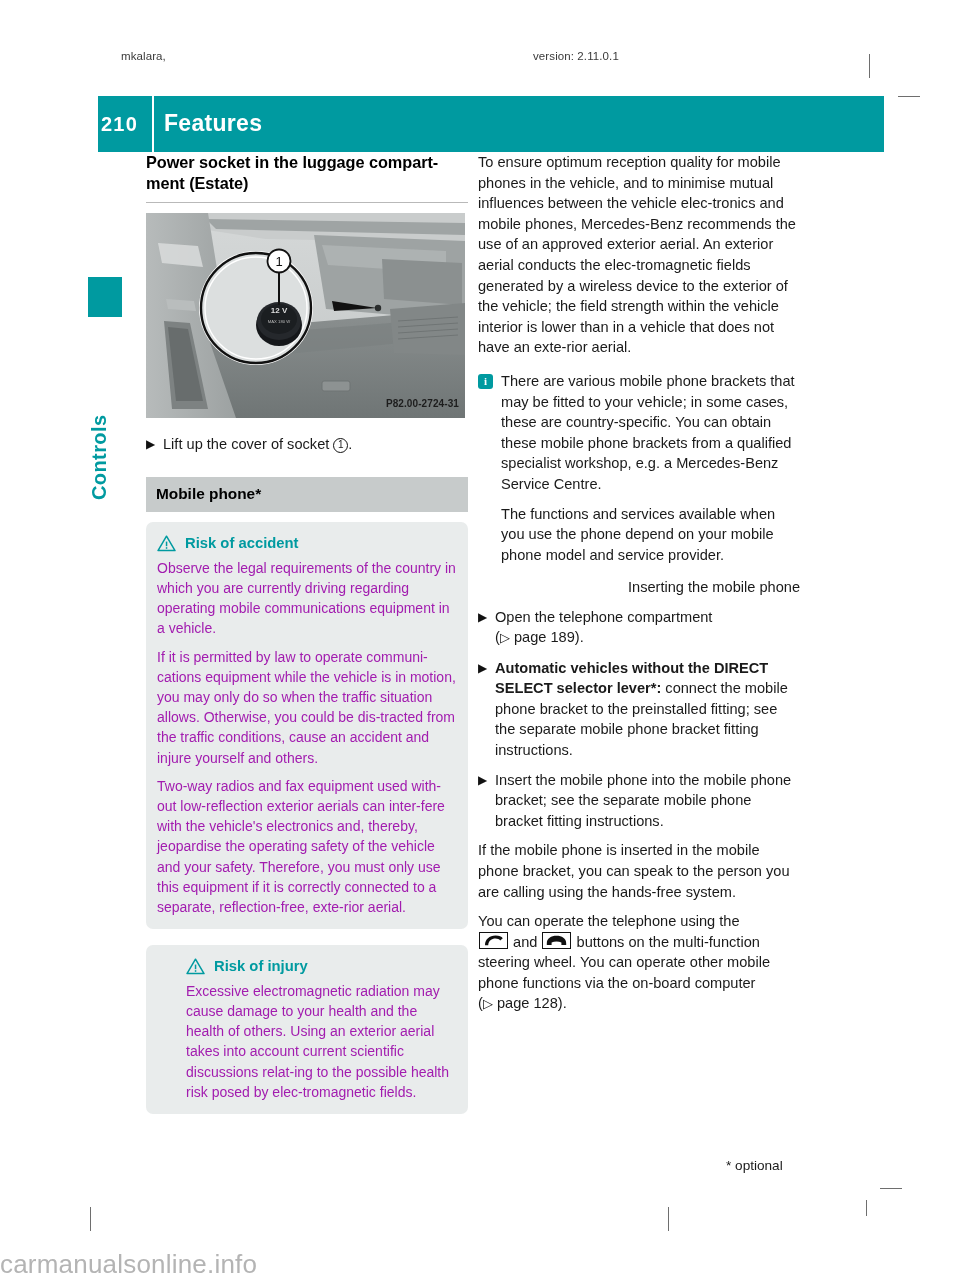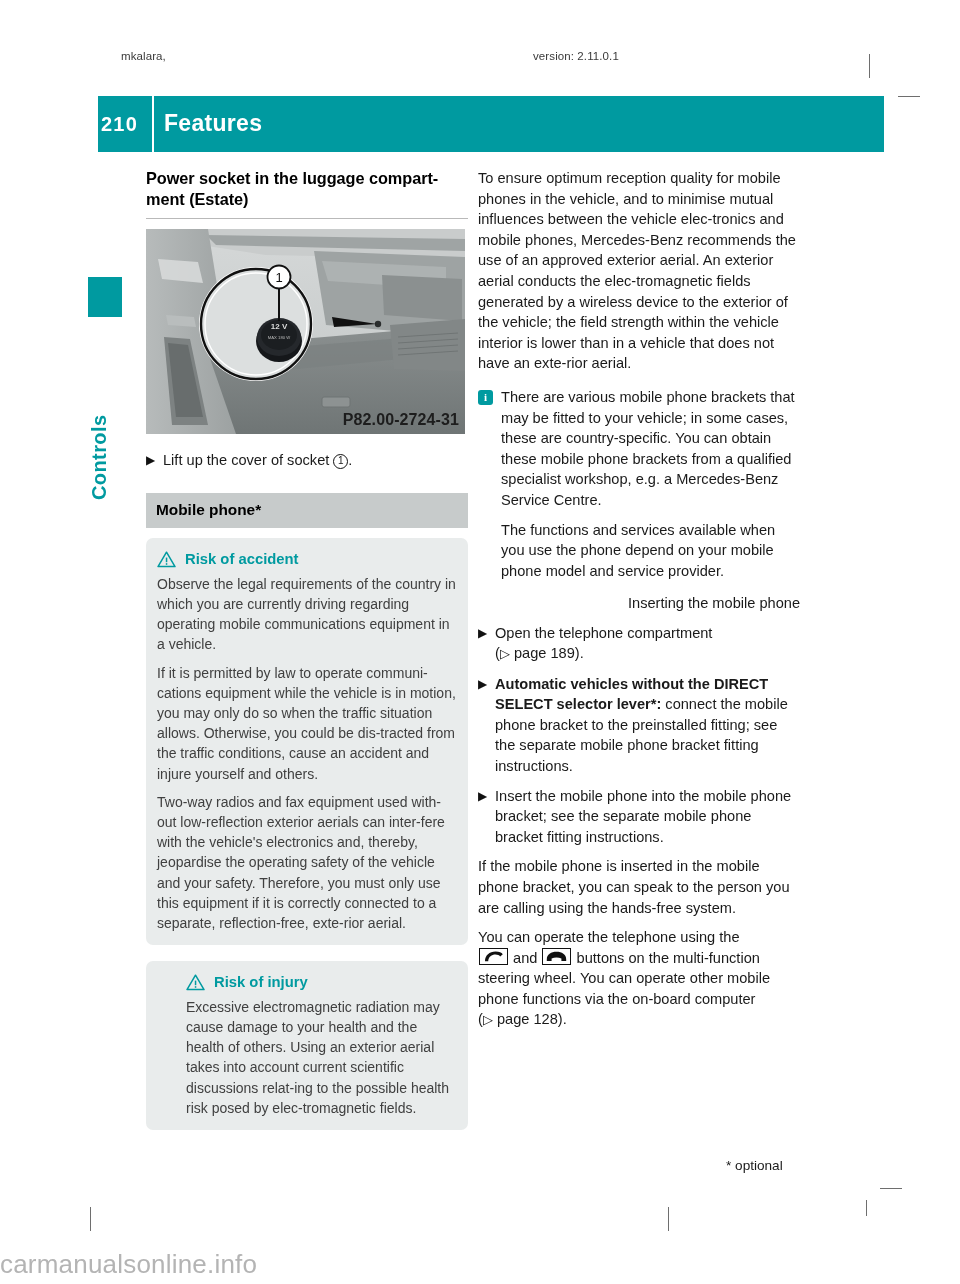--- a/index.html
+++ b/index.html
@@ -108,21 +108,21 @@
     transform: rotate(180deg);
     display: flex;
     align-items: flex-start;
     justify-content: flex-start;
     white-space: nowrap;
   }
 
   
   .col {
     position: absolute;
-    top: 168px;
+    top: 152px;
     width: 322px;
     font-size: 14.6px;
     line-height: 20.6px;
     color: #1a1a1a;
   }
   #col-left  { left: 146px; }
   #col-right { left: 478px; }
 
   h2.sec-title {
     margin: 0 0 8px 0;
@@ -145,21 +145,21 @@
     height: 205px;
     margin: 0 0 16px 0;
     overflow: hidden;
     background: #cfd2d2;
   }
   .fig-svg { display:block; width:100%; height:100%; }
   .fig-code {
     position: absolute;
     right: 6px;
     bottom: 3px;
-    font-size: 16px;
+    font-size: 10px;
     font-weight: bold;
     color: #1d1d1d;
     letter-spacing: .1px;
     font-family: "Liberation Sans", sans-serif;
   }
 
   
   p { margin: 0 0 9px 0; }
   .step {
     position: relative;
@@ -215,21 +215,21 @@
     gap: 9px;
     margin: 0 0 4px 0;
     font-size: 14.8px;
     font-weight: bold;
     color: #009aa0;
   }
   .warn-tri { width: 19px; height: 17px; flex: 0 0 19px; }
   .warnbox p {
     font-size: 14px;
     line-height: 20.2px;
-    color: #404040;
+    color: #a21caf;
     margin: 0 0 8px 0;
   }
   .warnbox p:last-child { margin-bottom: 0; }
 
   
   .note {
     position: relative;
     padding-left: 23px;
     margin: 0 0 9px 0;
   }

